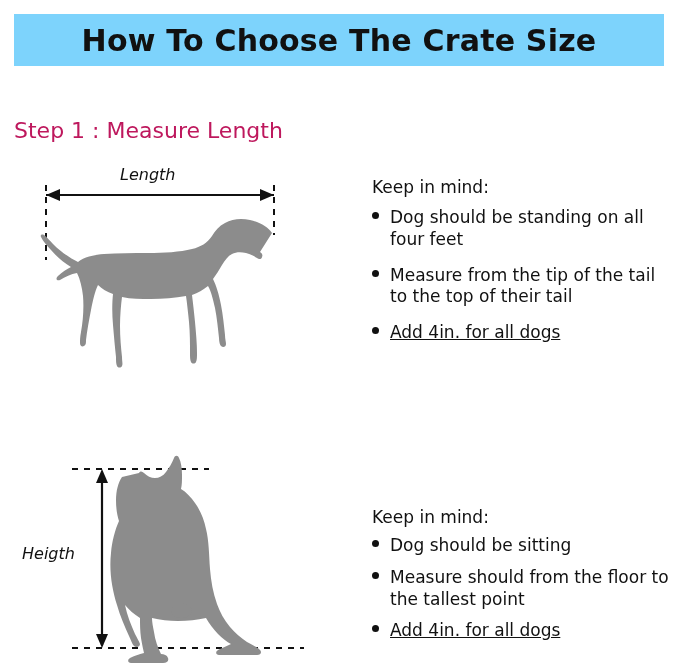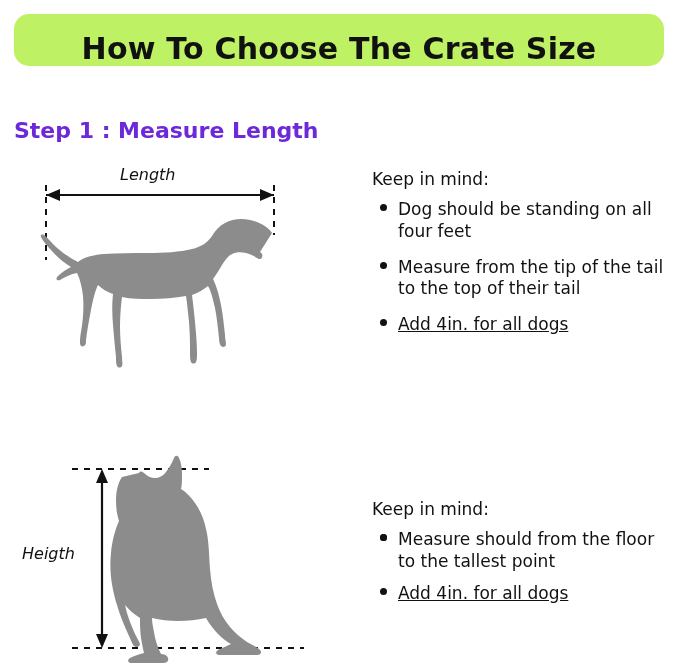--- a/index.html
+++ b/index.html
@@ -22,40 +22,39 @@
     box-sizing: border-box;
   }
 
   
   .title-banner {
     position: absolute;
     left: 14px;
     top: 14px;
     width: 650px;
     height: 52px;
-    background: #bef264;
+    background: #7dd3fc;
     display: flex;
-    align-items: flex-end;
+    align-items: center;
     justify-content: center;
-    border-radius: 15px;
   }
   .title-text {
     font-size: 30px;
     font-weight: bold;
     letter-spacing: 0.2px;
     color: #111111;
     white-space: nowrap;
   }
 
   
   .step-heading {
     position: absolute;
     font-size: 22px;
-    font-weight: bold;
-    color: #6d28d9;
+    font-weight: normal;
+    color: #be185d;
     white-space: nowrap;
   }
   #step1-heading { left: 14px; top: 118px; }
   #step2-heading { left: 14px; top: 423px; }
 
   
   .illus {
     position: absolute;
     font-style: italic;
   }
@@ -68,25 +67,25 @@
   .notes {
     position: absolute;
     width: 305px;
   }
   #notes-length { left: 372px; top: 165px; }
   #notes-height { left: 372px; top: 495px; }
 
   .notes-title {
     font-size: 17px;
     color: #111111;
-    margin: 4px 0 10px 0;
+    margin: 12px 0 10px 0;
   }
   .notes-list {
     list-style: none;
-    margin: 8px;
+    margin: 0;
     padding: 0;
   }
   .notes-list li {
     position: relative;
     padding-left: 18px;
     margin-bottom: 14px;
     font-size: 17px;
     line-height: 1.28;
     color: #111111;
   }
@@ -277,20 +276,21 @@
                  c-1,-3 0,-6 2,-8 z" fill="#8c8c8c"></path>
       </g>
     </svg>
   </div>
 
   <div class="notes" id="notes-height">
     <p class="notes-title">Keep in mind:</p>
     <ul class="notes-list">
       <li>
         <span class="bullet"></span>
+        <span>Dog should be sitting</span>
       </li>
       <li>
         <span class="bullet"></span>
         <span>Measure should from the floor to the tallest point</span>
       </li>
       <li>
         <span class="bullet"></span>
         <span>Add 4in. for all dogs</span>
       </li>
     </ul>

